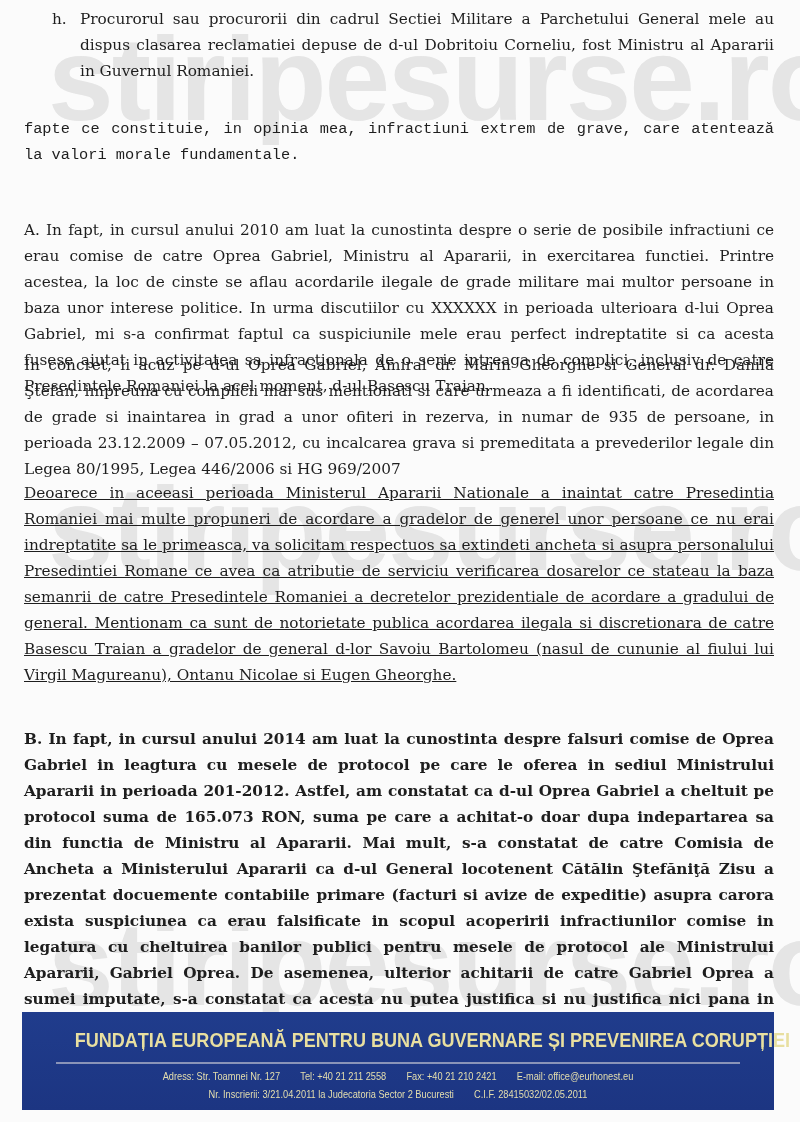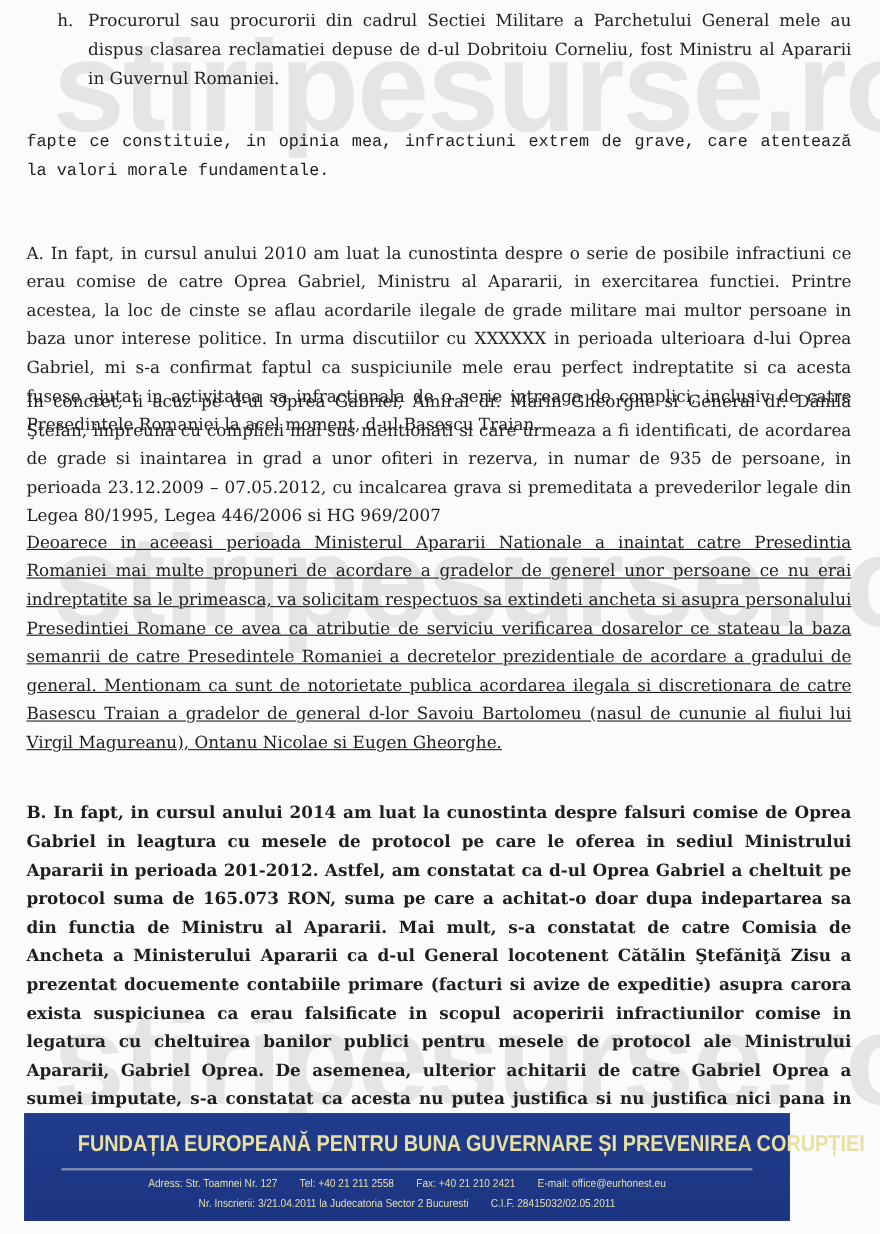--- a/index.html
+++ b/index.html
@@ -23,21 +23,21 @@
     p { margin: 0; font-size: 15.3px; line-height: 26px; text-align: justify; }
     .item-h { position: absolute; top: 6px; left: 28px; width: 722px; }
     .item-h .marker { position: absolute; left: 0; top: 0; }
     .item-h .txt { margin-left: 28px; }
     .p-fapte { position: absolute; top: 116px; width: 750px; font-family: Liberation Mono, monospace; }
     .p-a { position: absolute; top: 217px; width: 750px; }
     .p-concret { position: absolute; top: 352px; width: 750px; }
     .p-deoarece { position: absolute; top: 480px; width: 750px; text-decoration: underline; }
     .p-b { position: absolute; top: 726px; width: 750px; font-weight: bold; }
     .footer {
-      position: absolute; left: 22px; top: 1012px; width: 696px; height: 98px;
+      position: absolute; left: 22px; top: 1012px; width: 752px; height: 98px;
       background: #1f3a8a; z-index: 2;
       background-image: linear-gradient(180deg, #203c8c 0%, #1c3582 100%);
     }
     .footer-title {
       font-family: "Liberation Sans", sans-serif; font-weight: bold;
       color: #e8dfa0; font-size: 21px; text-align: center;
       margin-top: 16px; letter-spacing: 0px; transform: scaleX(0.86);
       white-space: nowrap;
     }
     .footer-rule { height: 2px; background: #8a94b8; margin: 10px 34px 0 34px; }

